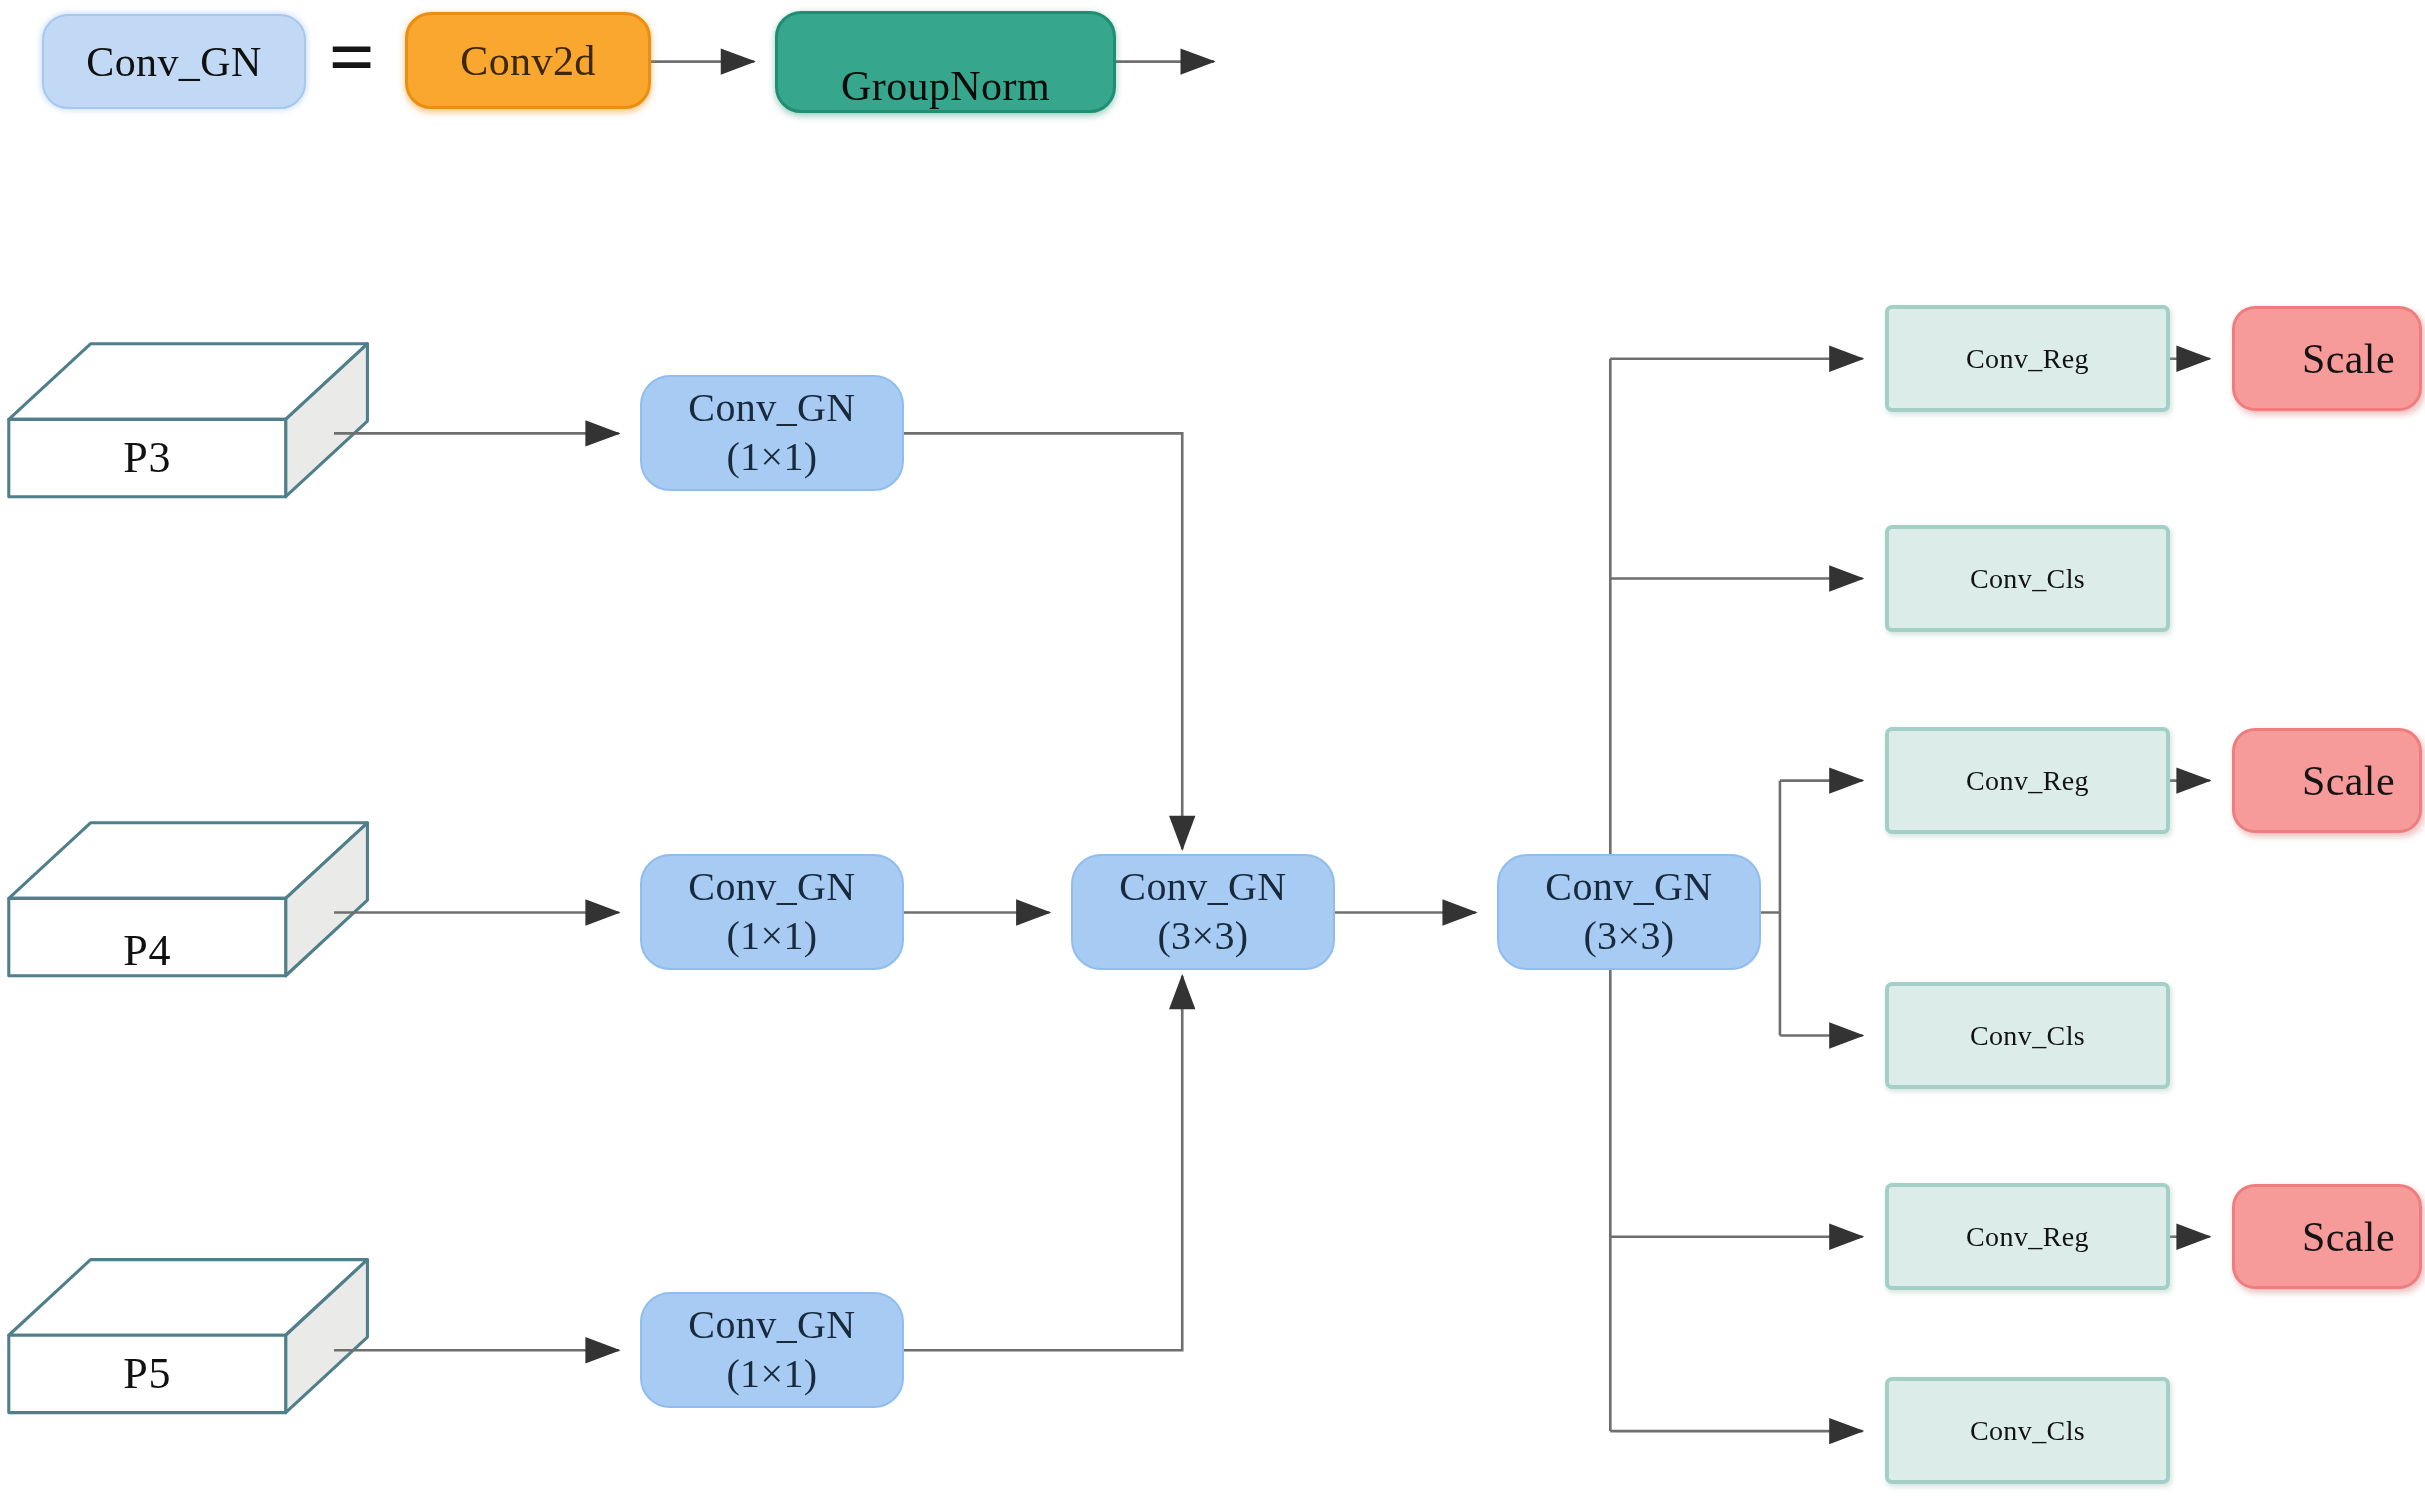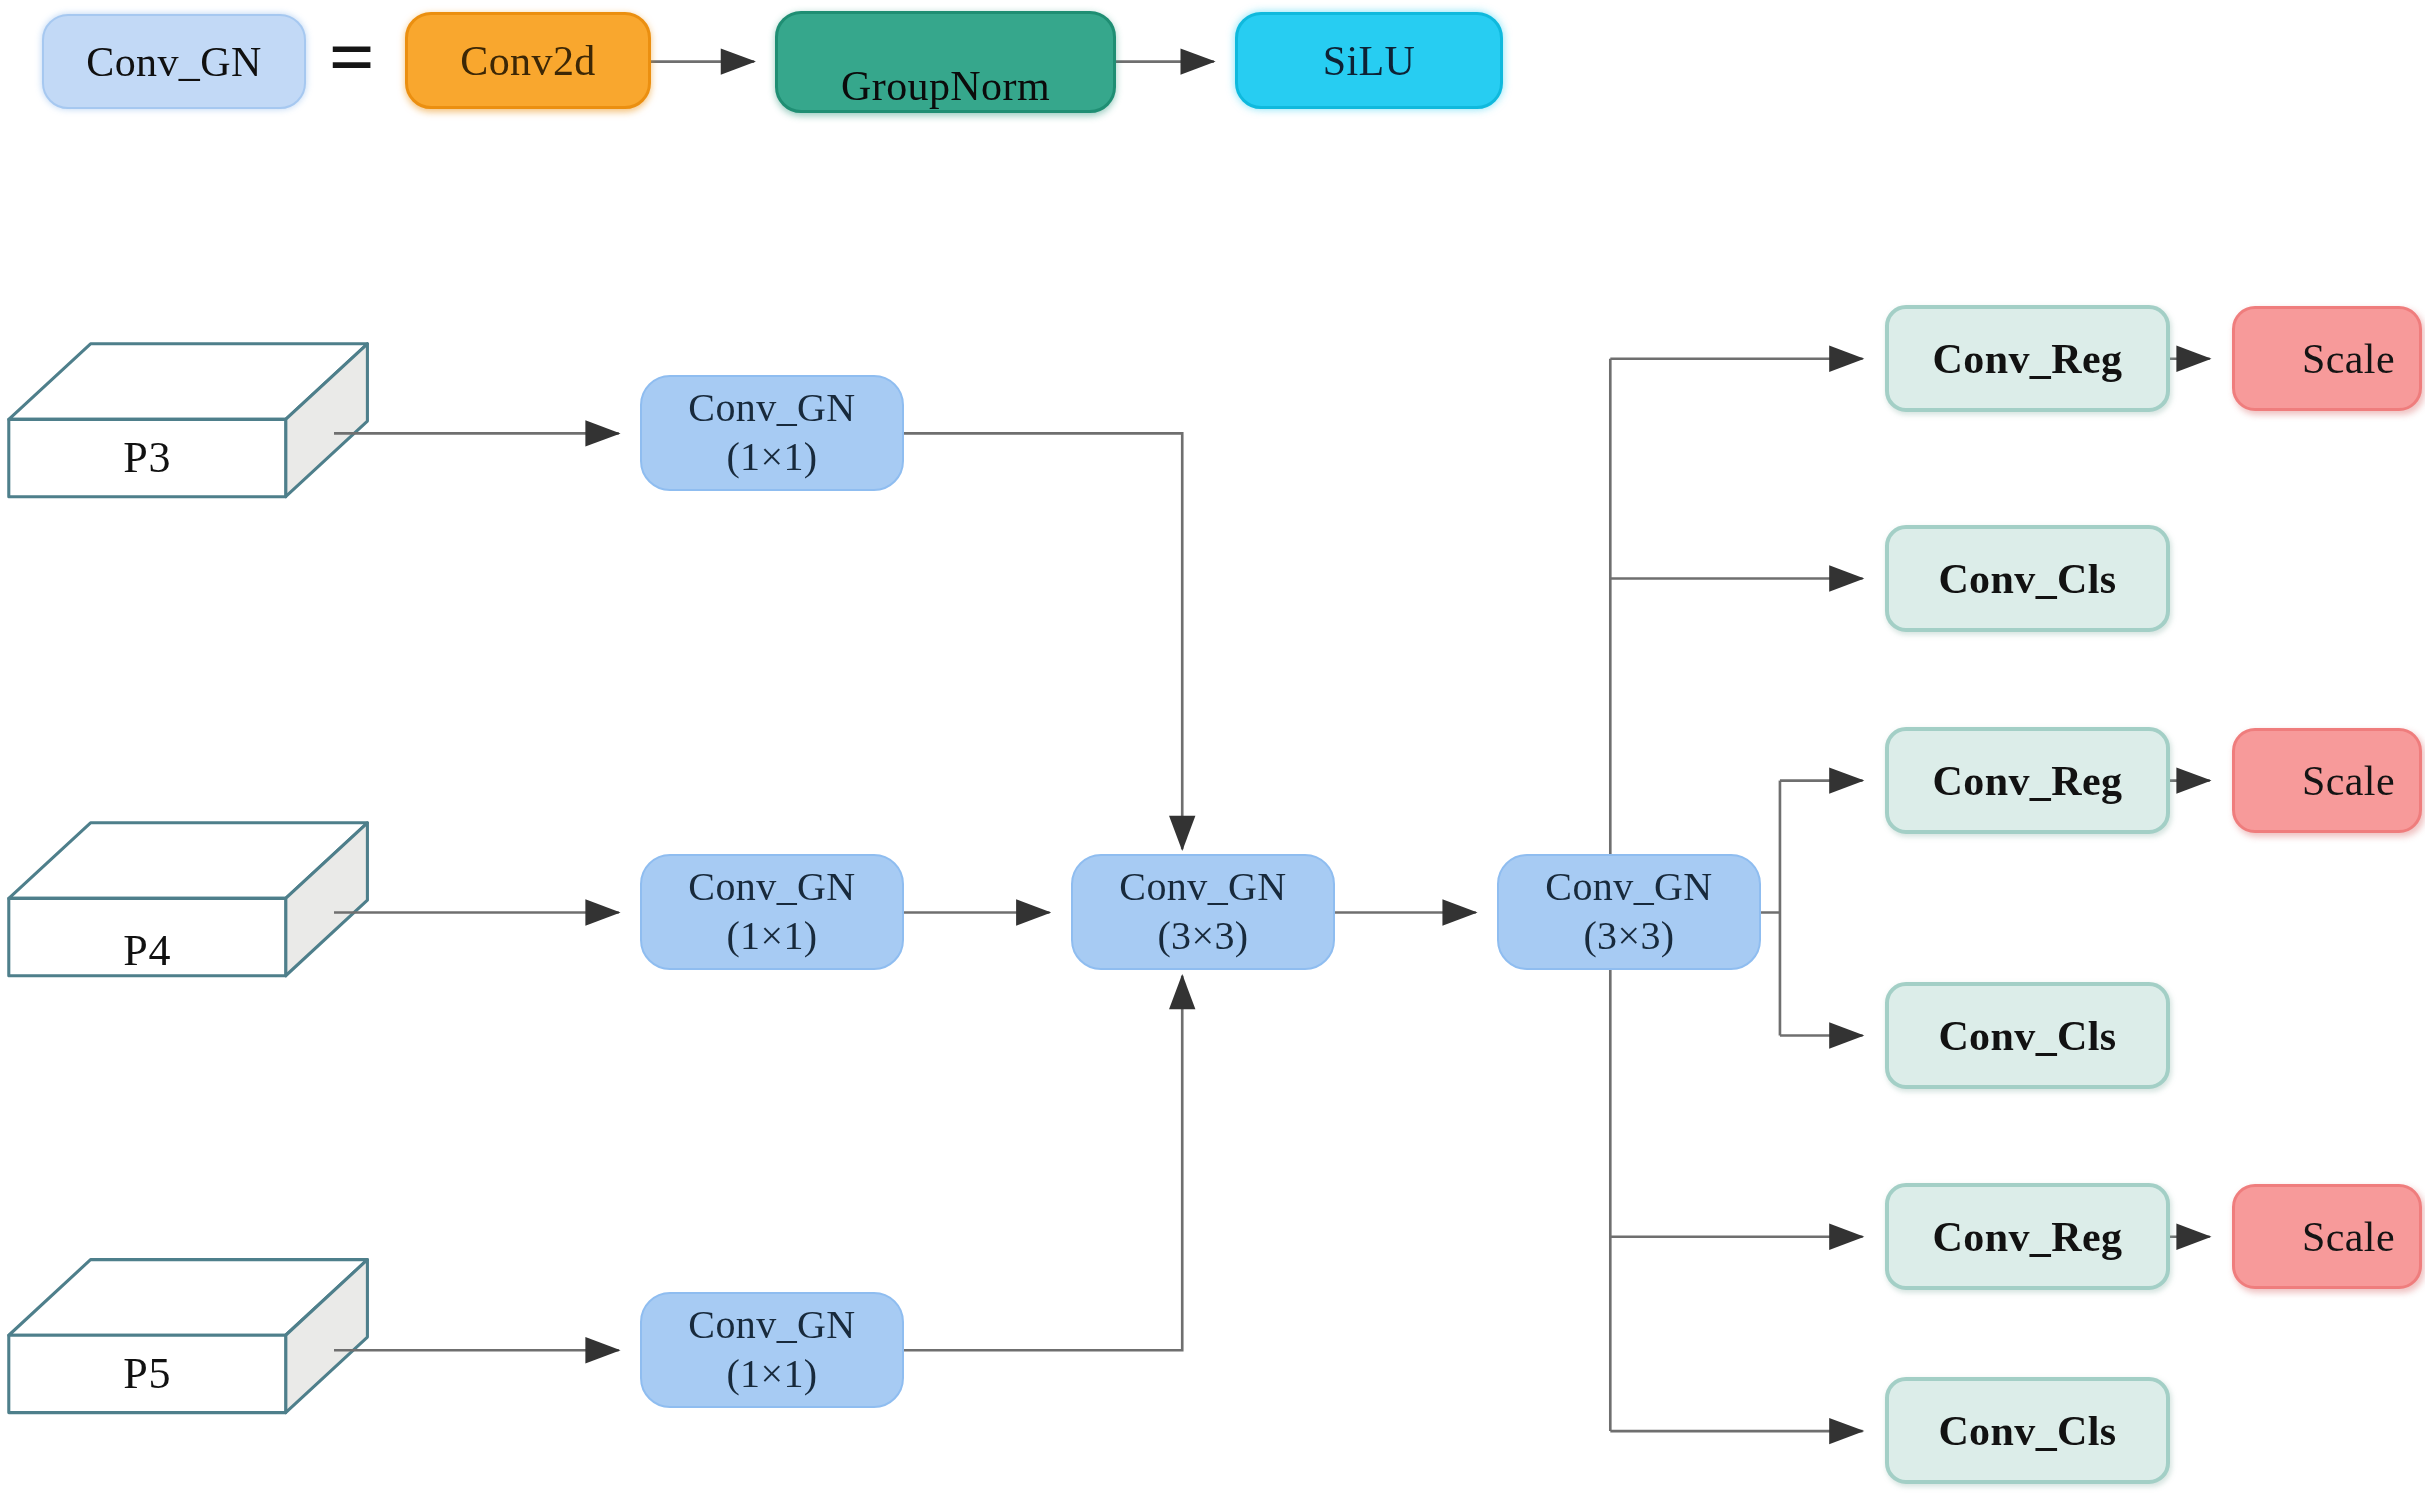--- a/index.html
+++ b/index.html
@@ -51,23 +51,22 @@
     border-radius:26px; font-size:42px; color:#0e2235;
     box-shadow:0 0 8.8px rgba(39,205,242,.6);
   }
   .blue-block{
     background:var(--block_blue_fill); border:2.6px solid var(--block_blue_border);
     border-radius:30px; font-size:40px; color:var(--text_navy);
     flex-direction:column; line-height:1.22;
   }
   .head{
     background:var(--head_fill); border:4px solid var(--head_border);
-    border-radius:21px; font-size:42px; color:#121212;
+    border-radius:7px; font-size:28px; color:#121212;
     box-shadow:1.8px 2.6px 5.3px rgba(140,180,170,.35);
-    font-weight:bold;
   }
   .scale{
     background:var(--scale_fill); border:3.1px solid var(--scale_border);
     border-radius:23px; font-size:42px; color:#141414;
     box-shadow:2.6px 3.5px 6.2px rgba(220,120,120,.45);
     padding-left:43px;
   }
   .plabel{
     position:absolute; z-index:2; display:flex; align-items:center; justify-content:center;
     font-size:44px; color:#111; letter-spacing:0.9px;
@@ -137,23 +136,20 @@
   </div>
   <div class="box equals" style="left:294px; top:8.8px; width:84px; height:98px;">
     <span>=</span>
   </div>
   <div class="box orange" style="left:389px; top:12.3px; width:246px; height:97px;">
     <span>Conv2d</span>
   </div>
   <div class="box green" style="left:759px; top:10.5px; width:341px; height:102px;align-items:flex-end;">
     <span>GroupNorm</span>
   </div>
-  <div class="box cyan" style="left:1219px; top:12.3px; width:268px; height:97px;">
-    <span>SiLU</span>
-  </div>
 
   <div class="plabel" style="left:8.8px; top:419px; width:277px; height:77px;">
     <span>P3</span>
   </div>
   <div class="plabel" style="left:8.8px; top:898px; width:277px; height:77px;margin-top:14px;">
     <span>P4</span>
   </div>
   <div class="plabel" style="left:8.8px; top:1335px; width:277px; height:77px;">
     <span>P5</span>
   </div>

